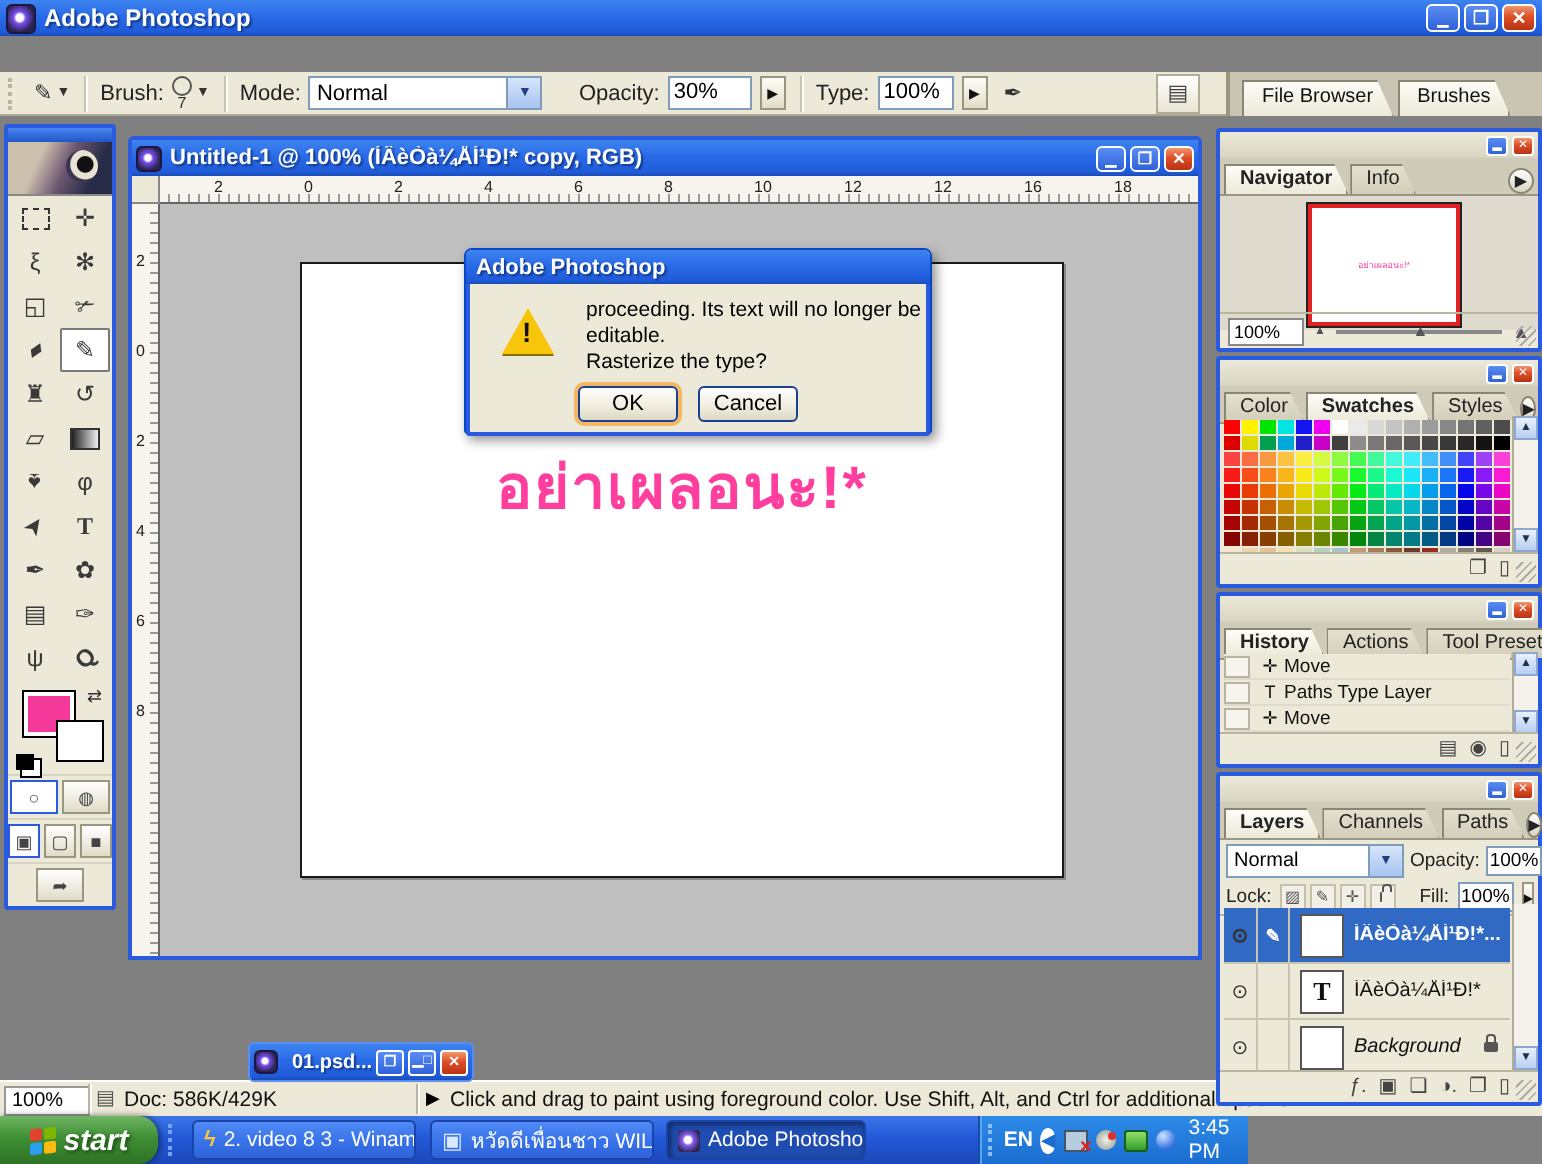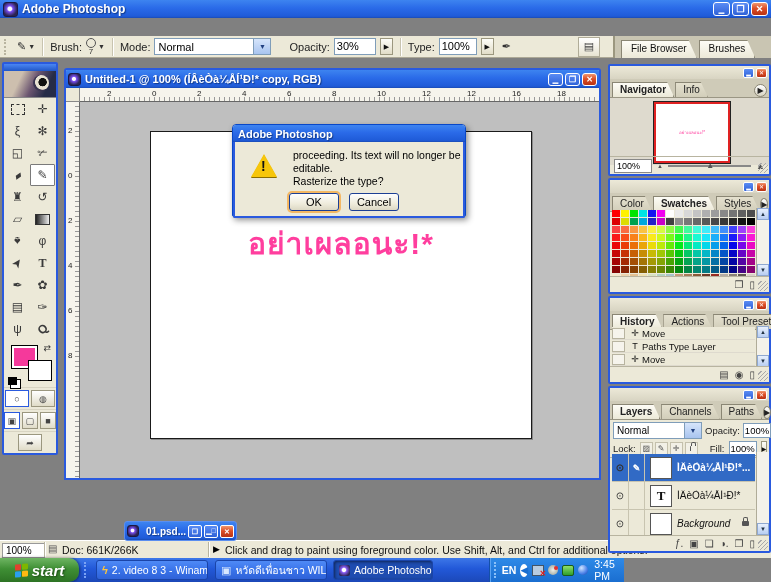--- a/index.html
+++ b/index.html
@@ -696,21 +696,21 @@
         <span class="pb-ico">❐</span>
         <span class="pb-ico">▯</span>
       </div>
     <div class="p-grip"></div>
   </div>
 
   <div class="abs statusbar">
     <span class="sb-zoom">100%</span>
     <span class="sb-sep" style="left:44px"></span>
     <span class="sb-pgico">▤</span>
-    <span class="sb-doc">Doc: 661K/266K</span>
+    <span class="sb-doc">Doc: 586K/429K</span>
     <span class="sb-sep" style="left:208px"></span>
     <span class="sb-arrow">▶</span>
     <span class="sb-hint">Click and drag to paint using foreground color.  Use Shift, Alt, and Ctrl for additional options.</span>
   </div>
 
   <div class="abs minidoc xpgrad">
     <span class="ps-eye" style="width:10px;height:10px"></span>
     <span class="tb-title">01.psd...</span>
     <span class="winbtn max"></span>
     <span class="winbtn min" style="line-height:10px">□</span>

